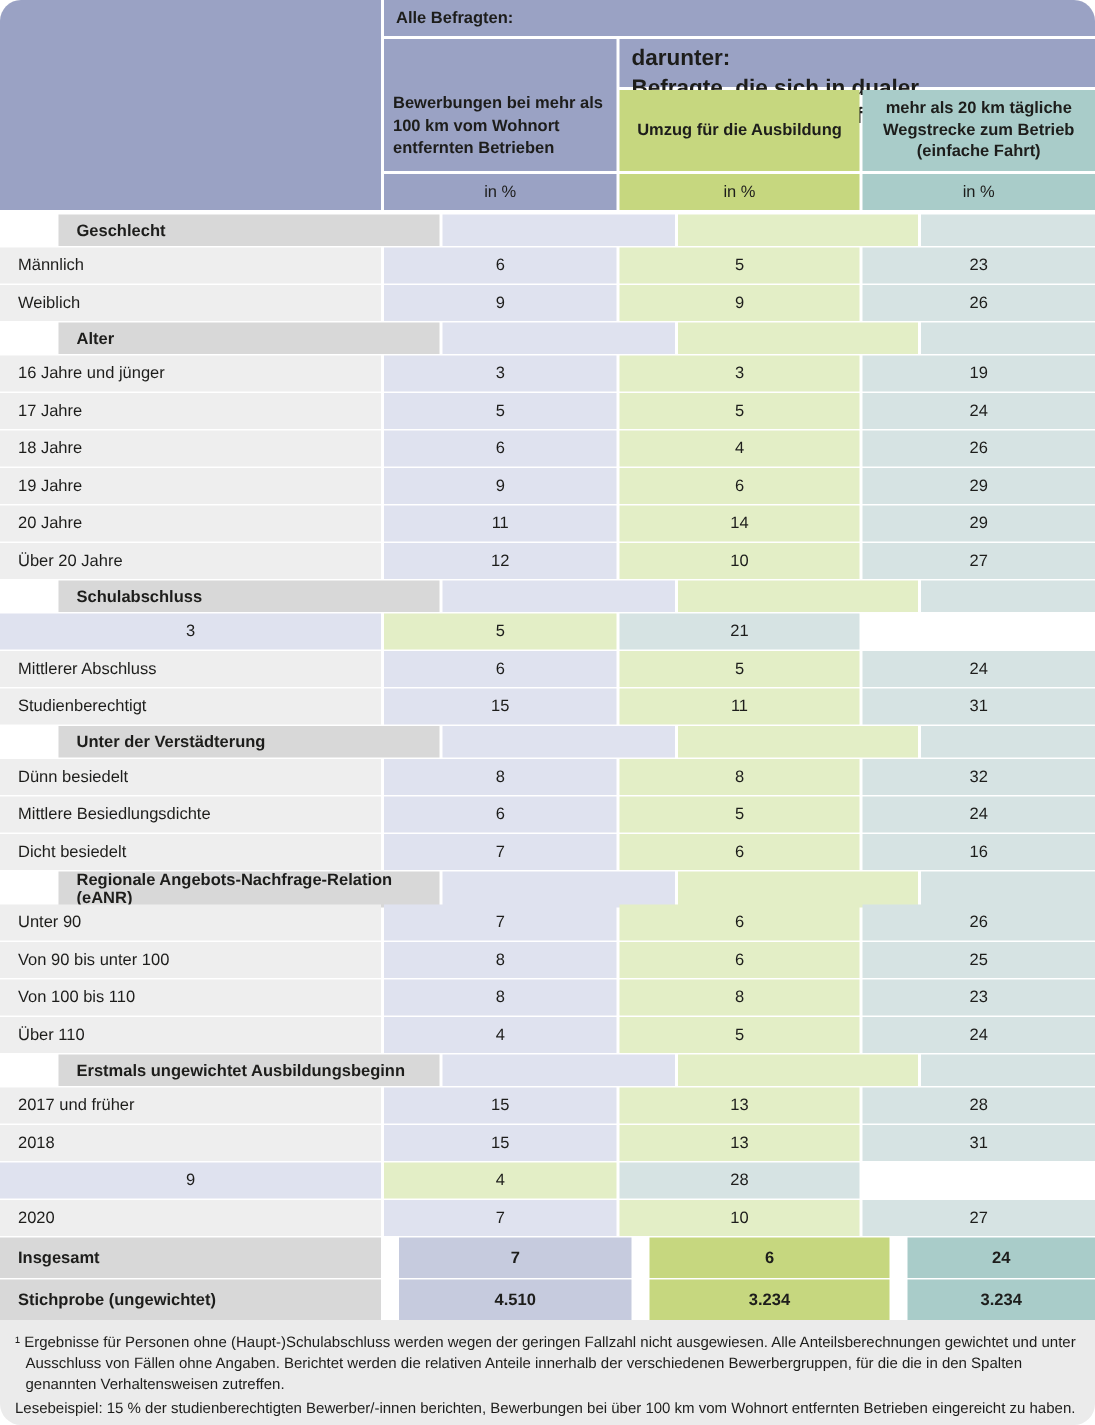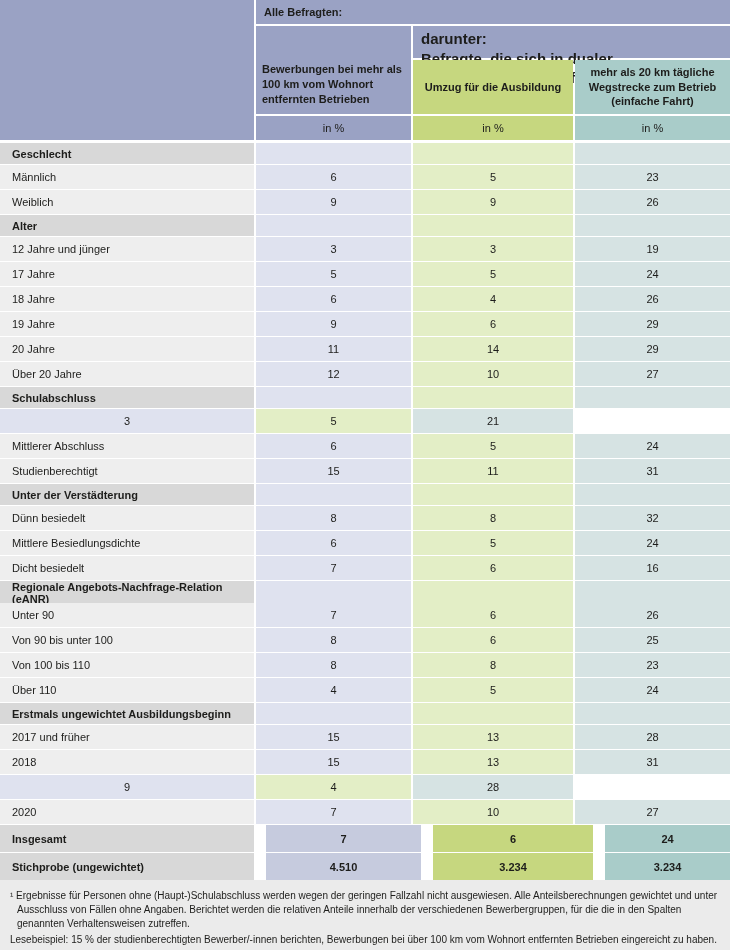--- a/index.html
+++ b/index.html
@@ -1,17 +1,17 @@
 <!DOCTYPE html>
 <html lang="de" style="--purple: #9aa2c4; --lav-light: #dfe2ef; --lav-strong: #c6cbde; --green: #c6d77f; --green-light: #e3eec6; --teal: #a9ccc9; --teal-light: #d6e3e3; --gray-section: #d8d8d8; --gray-row: #eeeeee; --page-bg: #ebebeb; --brand-gray: #9c9c9c;"><head>
 <meta charset="utf-8">
 <style>
   html,body{margin:0;padding:0;}
   body{font-family:"Liberation Sans",sans-serif;color:#1d1d1b;}
-  .page{width:730px;height:950px;background:var(--page-bg);overflow:hidden;box-sizing:border-box;}
+  .page{width:730px;height:950px;background:var(--page-bg);overflow:hidden;box-sizing:border-box;border-radius:14px;}
   .table{display:flex;flex-direction:column;gap:3px;background:#fff;}
 
   
   .thead{display:grid;grid-template-columns:254px 155px 160px 1fr;grid-template-rows:24px 32px 54px 24px;gap:2px;background:#fff;}
   .corner{grid-column:1;grid-row:1/5;background:var(--purple);}
   .h-alle{grid-column:2/5;grid-row:1;background:var(--purple);display:flex;align-items:center;padding-left:8px;font-weight:bold;font-size:11px;}
   .h-col1{grid-column:2;grid-row:2/4;background:var(--purple);display:flex;align-items:flex-end;justify-content:center;font-weight:bold;font-size:11px;line-height:1.35;padding:0 6px 7px 6px;box-sizing:border-box;}
   .h-darunter{grid-column:3/5;grid-row:2;background:var(--purple);font-weight:bold;font-size:15px;line-height:1.3;padding:3px 0 0 8px;box-sizing:border-box;}
   .h-col2{grid-column:3;grid-row:3;background:var(--green);display:flex;align-items:center;justify-content:center;text-align:center;font-weight:bold;font-size:11px;line-height:1.35;padding:0 10px;box-sizing:border-box;}
   .h-col3{grid-column:4;grid-row:3;background:var(--teal);display:flex;align-items:center;justify-content:center;text-align:center;font-weight:bold;font-size:11px;line-height:1.35;padding:0 10px;box-sizing:border-box;}
@@ -19,21 +19,21 @@
   .u1{grid-column:2;background:var(--purple);}
   .u2{grid-column:3;background:var(--green);}
   .u3{grid-column:4;background:var(--teal);}
 
   
   .tbody{display:flex;flex-direction:column;gap:1px;background:#fff;}
   .row{display:grid;grid-template-columns:254px 155px 160px 1fr;column-gap:2px;}
   .cell{display:flex;align-items:center;box-sizing:border-box;font-size:11px;}
   .cell.label{padding-left:12px;}
   .cell.val{justify-content:center;}
-  .row.section{height:21px;}
+  .row.section{height:21px;margin-left:39px;}
   .row.section .label{background:var(--gray-section);font-weight:bold;}
   .row.section .c1{background:var(--lav-light);}
   .row.section .c2{background:var(--green-light);}
   .row.section .c3{background:var(--teal-light);}
   .row.data{height:24px;}
   .row.data .label{background:var(--gray-row);}
   .row.data .c1{background:var(--lav-light);}
   .row.data .c2{background:var(--green-light);}
   .row.data .c3{background:var(--teal-light);}
   .row.total{height:27px;gap:12px;}
@@ -87,21 +87,21 @@
           <div class="cell val c2">9</div>
           <div class="cell val c3">26</div>
         </div>
         <div class="row section">
           <div class="cell label">Alter</div>
           <div class="cell val c1"></div>
           <div class="cell val c2"></div>
           <div class="cell val c3"></div>
         </div>
         <div class="row data">
-          <div class="cell label">12 Jahre und jünger</div>
+          <div class="cell label">16 Jahre und jünger</div>
           <div class="cell val c1">3</div>
           <div class="cell val c2">3</div>
           <div class="cell val c3">19</div>
         </div>
         <div class="row data">
           <div class="cell label">17 Jahre</div>
           <div class="cell val c1">5</div>
           <div class="cell val c2">5</div>
           <div class="cell val c3">24</div>
         </div>

